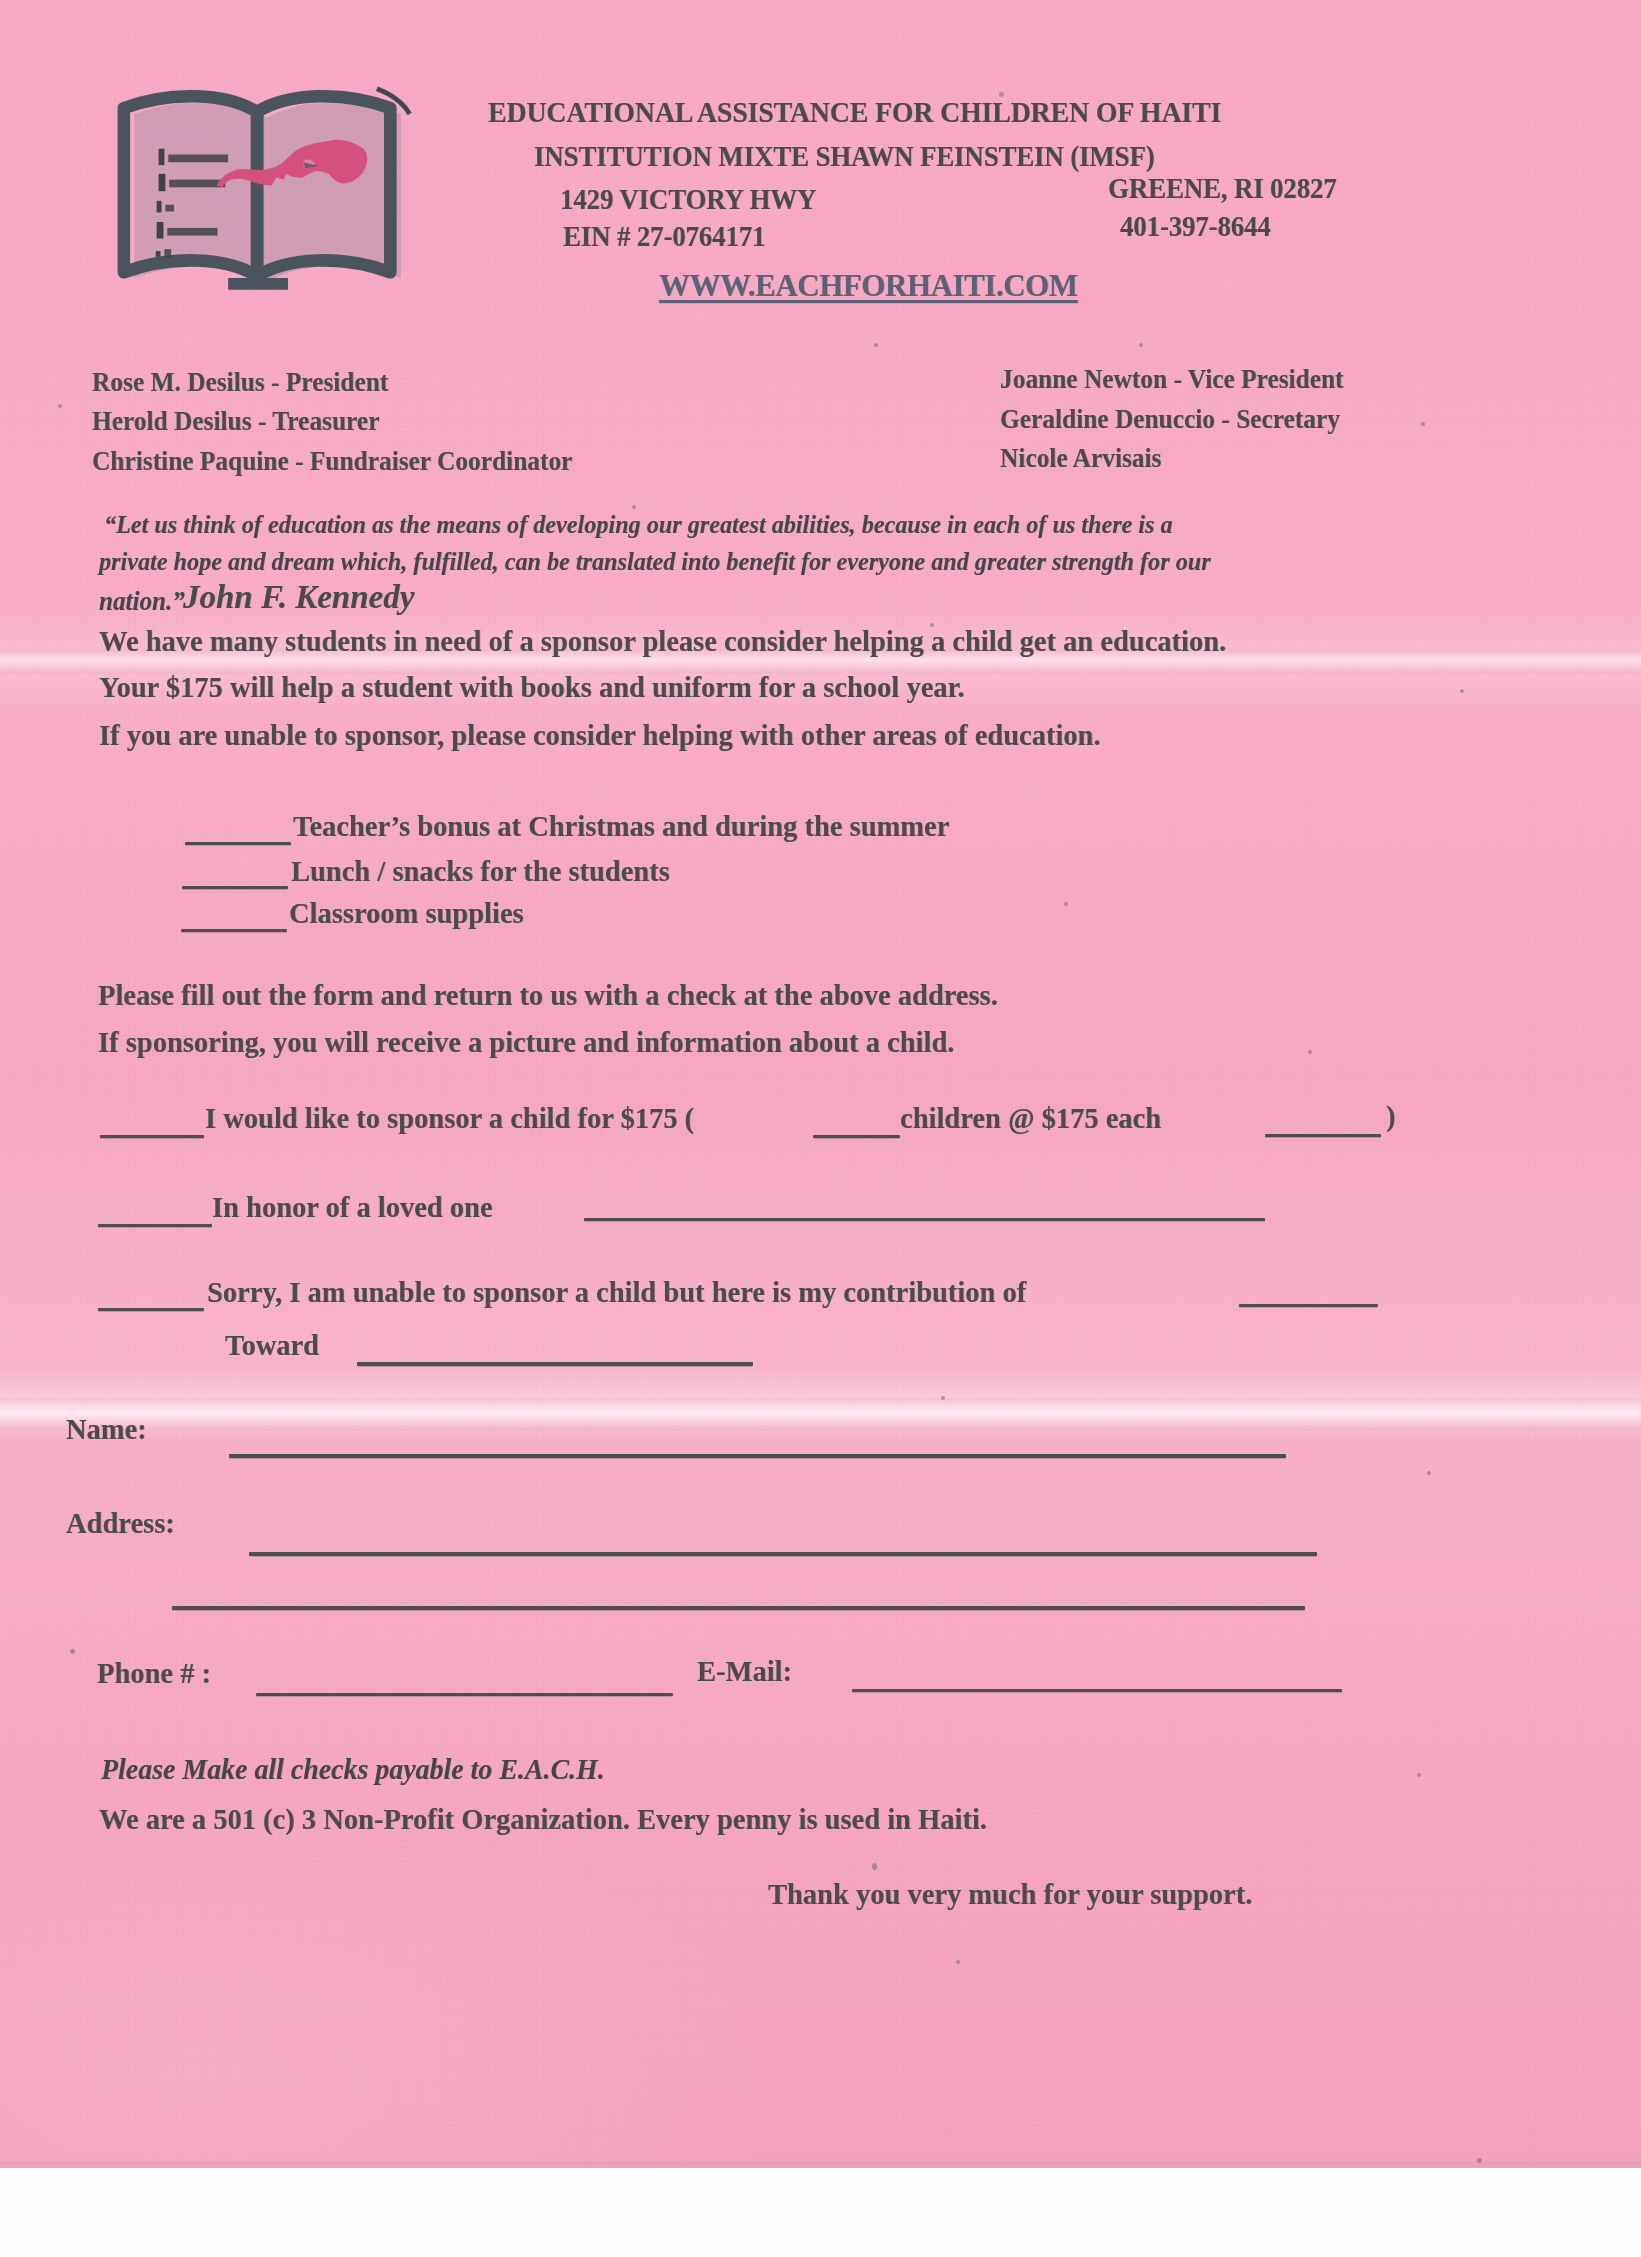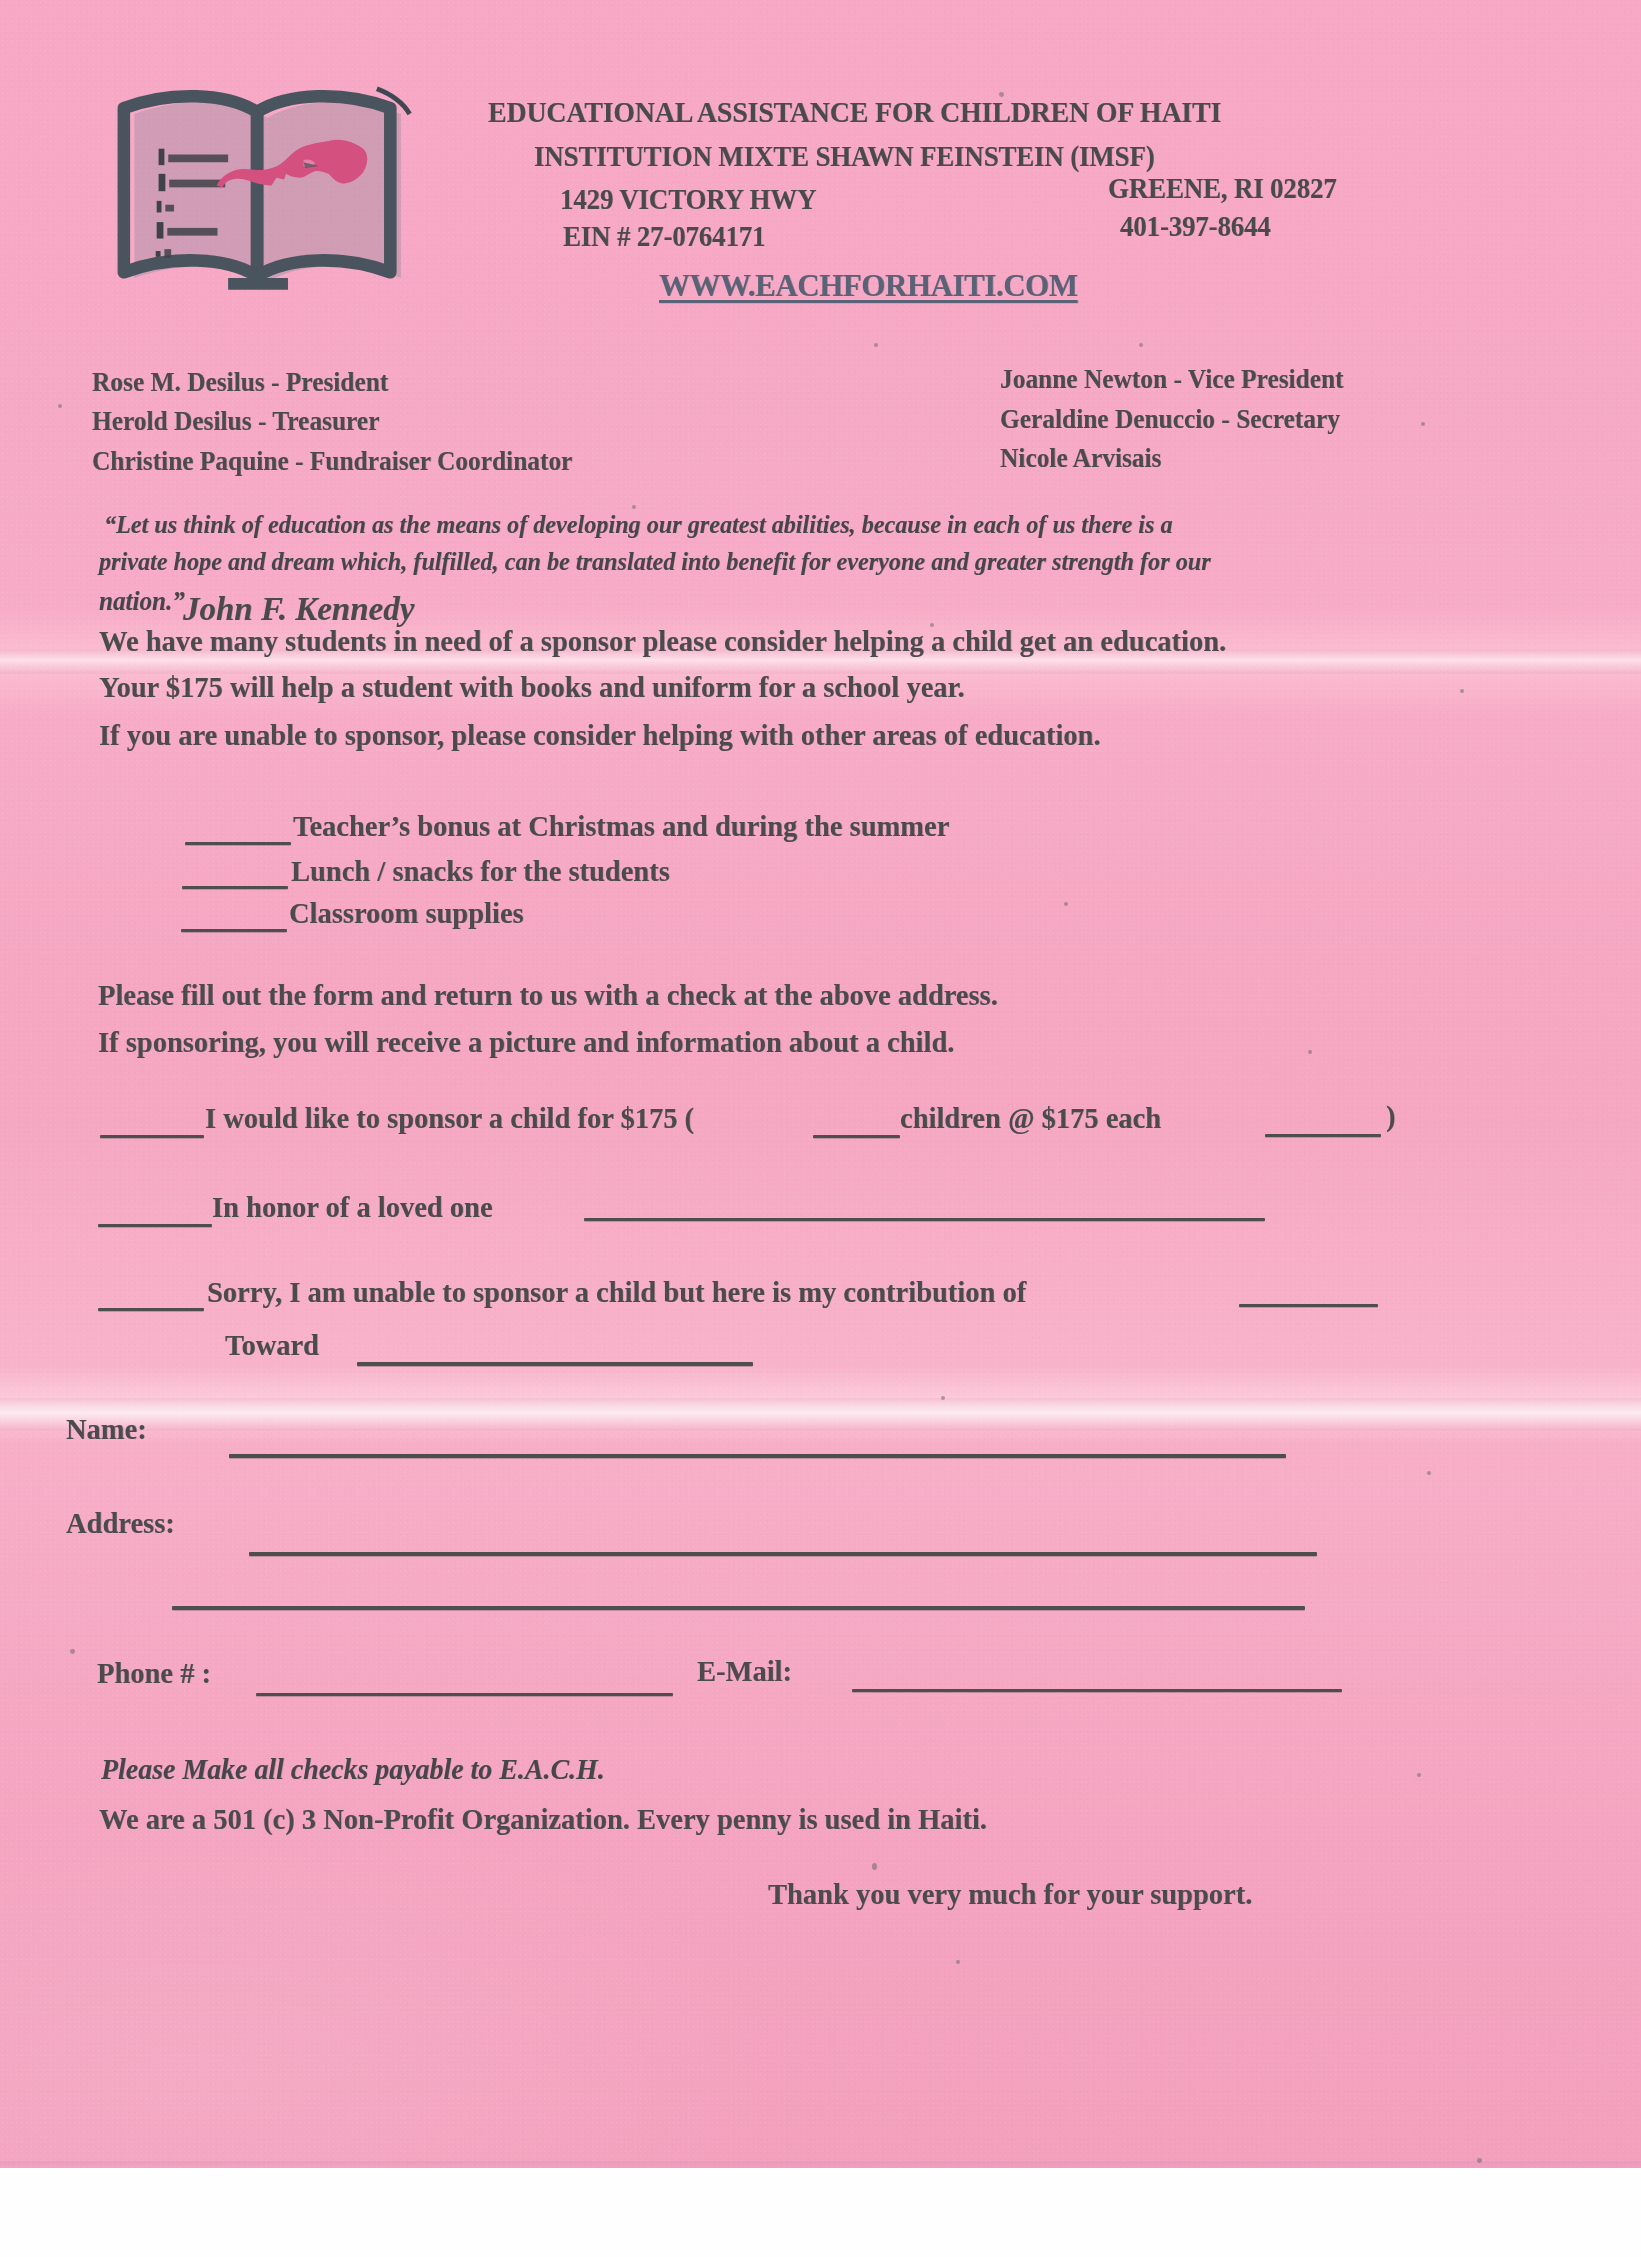--- a/index.html
+++ b/index.html
@@ -244,21 +244,21 @@
   <div class="ink officer" style="left:92px; top:406px;">Herold Desilus - Treasurer</div>
   <div class="ink officer" style="left:92px; top:446px;">Christine Paquine - Fundraiser Coordinator</div>
 
   <div class="ink officer" style="left:1000px; top:364px;">Joanne Newton - Vice President</div>
   <div class="ink officer" style="left:1000px; top:404px;">Geraldine Denuccio - Secretary</div>
   <div class="ink officer" style="left:1000px; top:443px;">Nicole Arvisais</div>
 
   <div class="ink quote" style="left:104px; top:510px;">“Let us think of education as the means of developing our greatest abilities, because in each of us there is a</div>
   <div class="ink quote" style="left:99px; top:547px;">private hope and dream which, fulfilled, can be translated into benefit for everyone and greater strength for our</div>
   <div class="ink quote" style="left:99px; top:586px; font-size:27px;">nation.”</div>
-  <div class="ink kennedy" style="left:183px; top:591px;text-align:right;">John F. Kennedy</div>
+  <div class="ink kennedy" style="left:183px; top:579px;text-align:right;">John F. Kennedy</div>
 
   <div class="ink body-txt" style="left:99px; top:624px;">We have many students in need of a sponsor please consider helping a child get an education.</div>
   <div class="ink body-txt" style="left:99px; top:670px;">Your $175 will help a student with books and uniform for a school year.</div>
   <div class="ink body-txt" style="left:99px; top:718px;">If you are unable to sponsor, please consider helping with other areas of education.</div>
 
   <div class="rule" style="left:185px; top:842px; width:106px;"></div>
   <div class="ink body-txt" style="left:293px; top:809px;">Teacher’s bonus at Christmas and during the summer</div>
 
   <div class="rule" style="left:182px; top:886px; width:106px;"></div>
   <div class="ink body-txt" style="left:291px; top:854px;">Lunch / snacks for the students</div>

